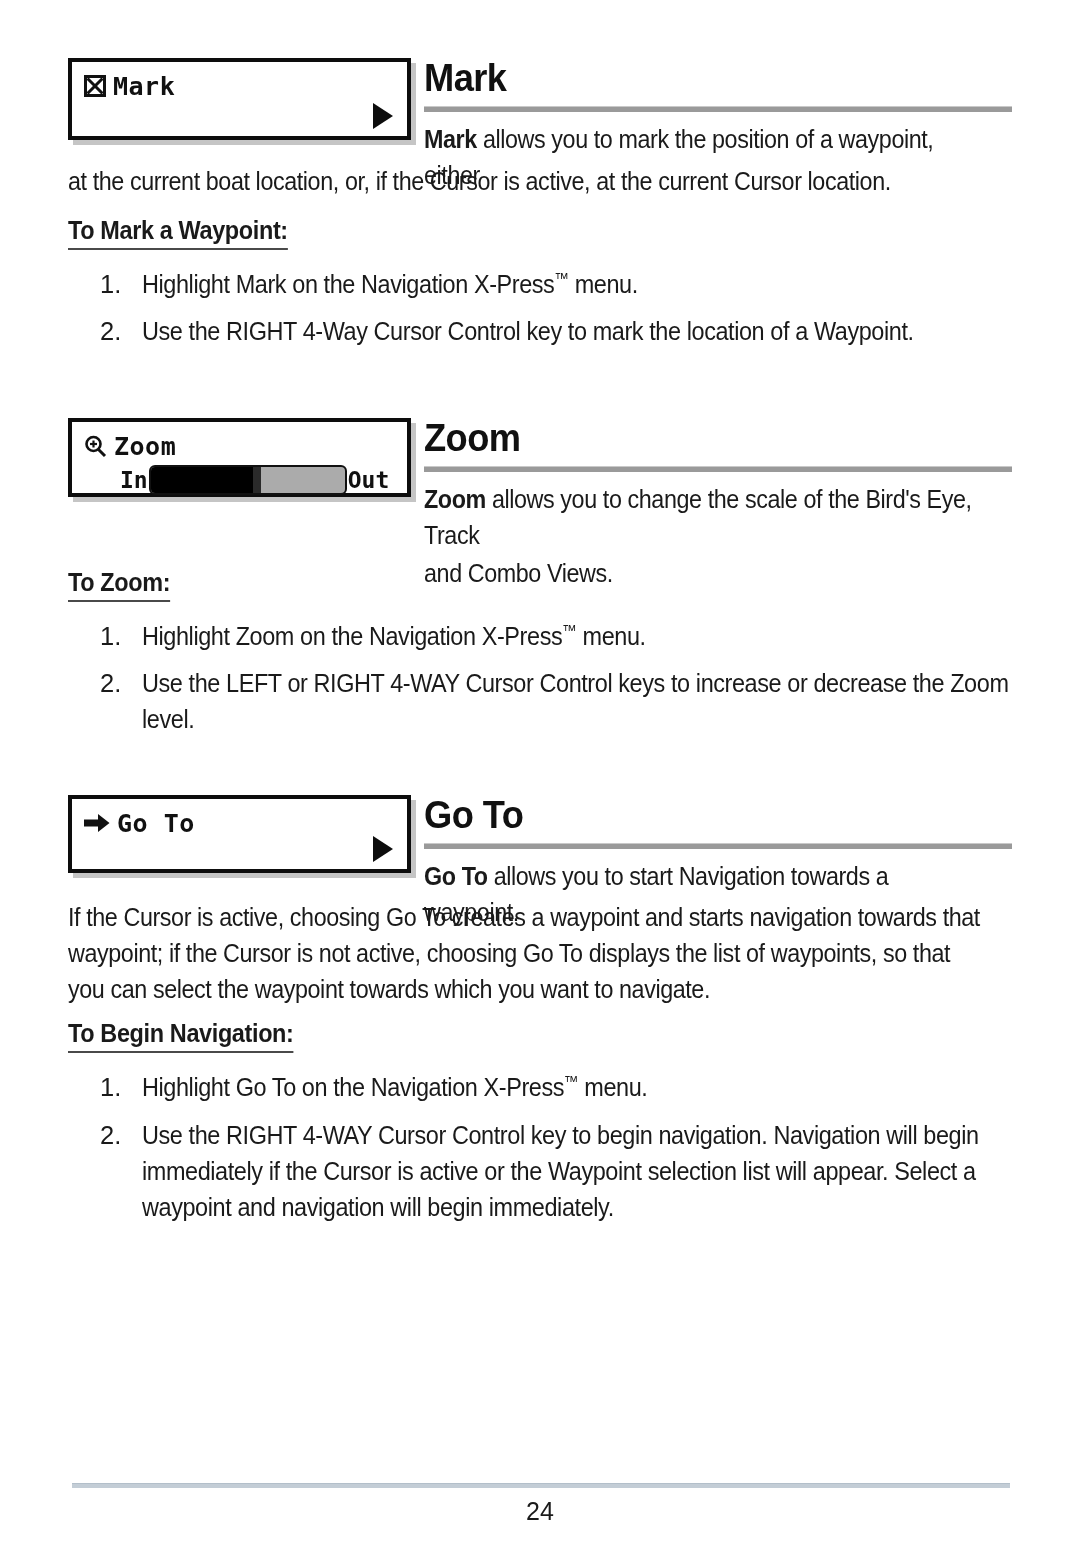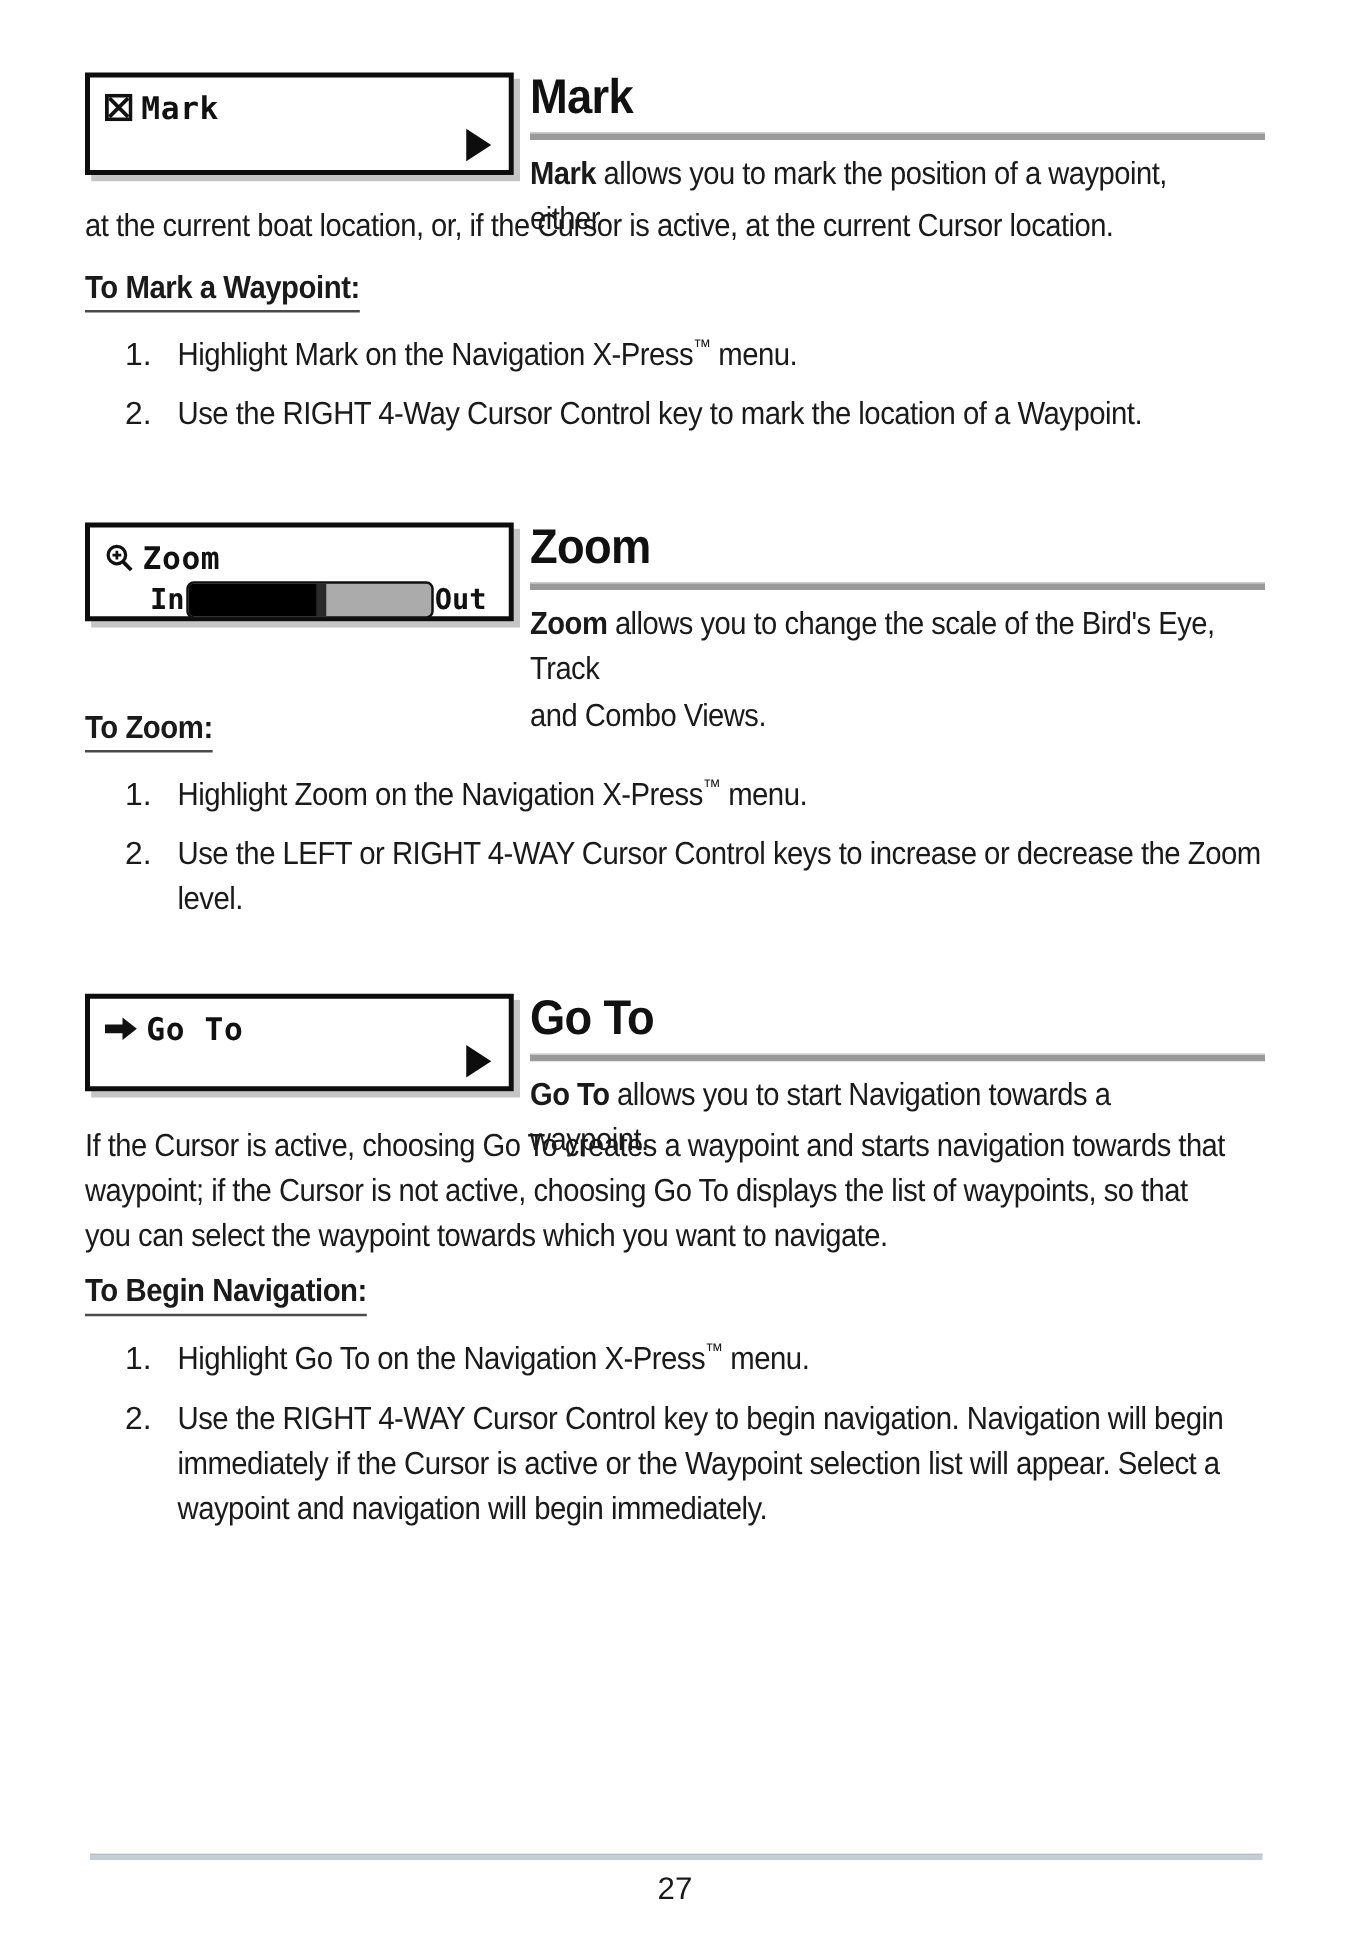--- a/index.html
+++ b/index.html
@@ -350,15 +350,15 @@
       <span class="num-body"><span>Highlight Go To on the Navigation X-Press</span><sup class="tm">™</sup><span> menu.</span></span>
     </div>
 
     <div class="num-item" style="top:322px; width:1005px;">
       <span class="num-marker">2.</span>
       <span class="num-body" style="width:990px;">Use the RIGHT 4-WAY Cursor Control key to begin navigation.  Navigation will begin immediately if the Cursor is active or the Waypoint selection list will appear.  Select a waypoint and navigation will begin immediately.</span>
     </div>
   </div>
 
   <div class="footer-rule"></div>
-  <div class="footer-num">27</div>
+  <div class="footer-num">24</div>
 
 </div>
 
 </body></html>

